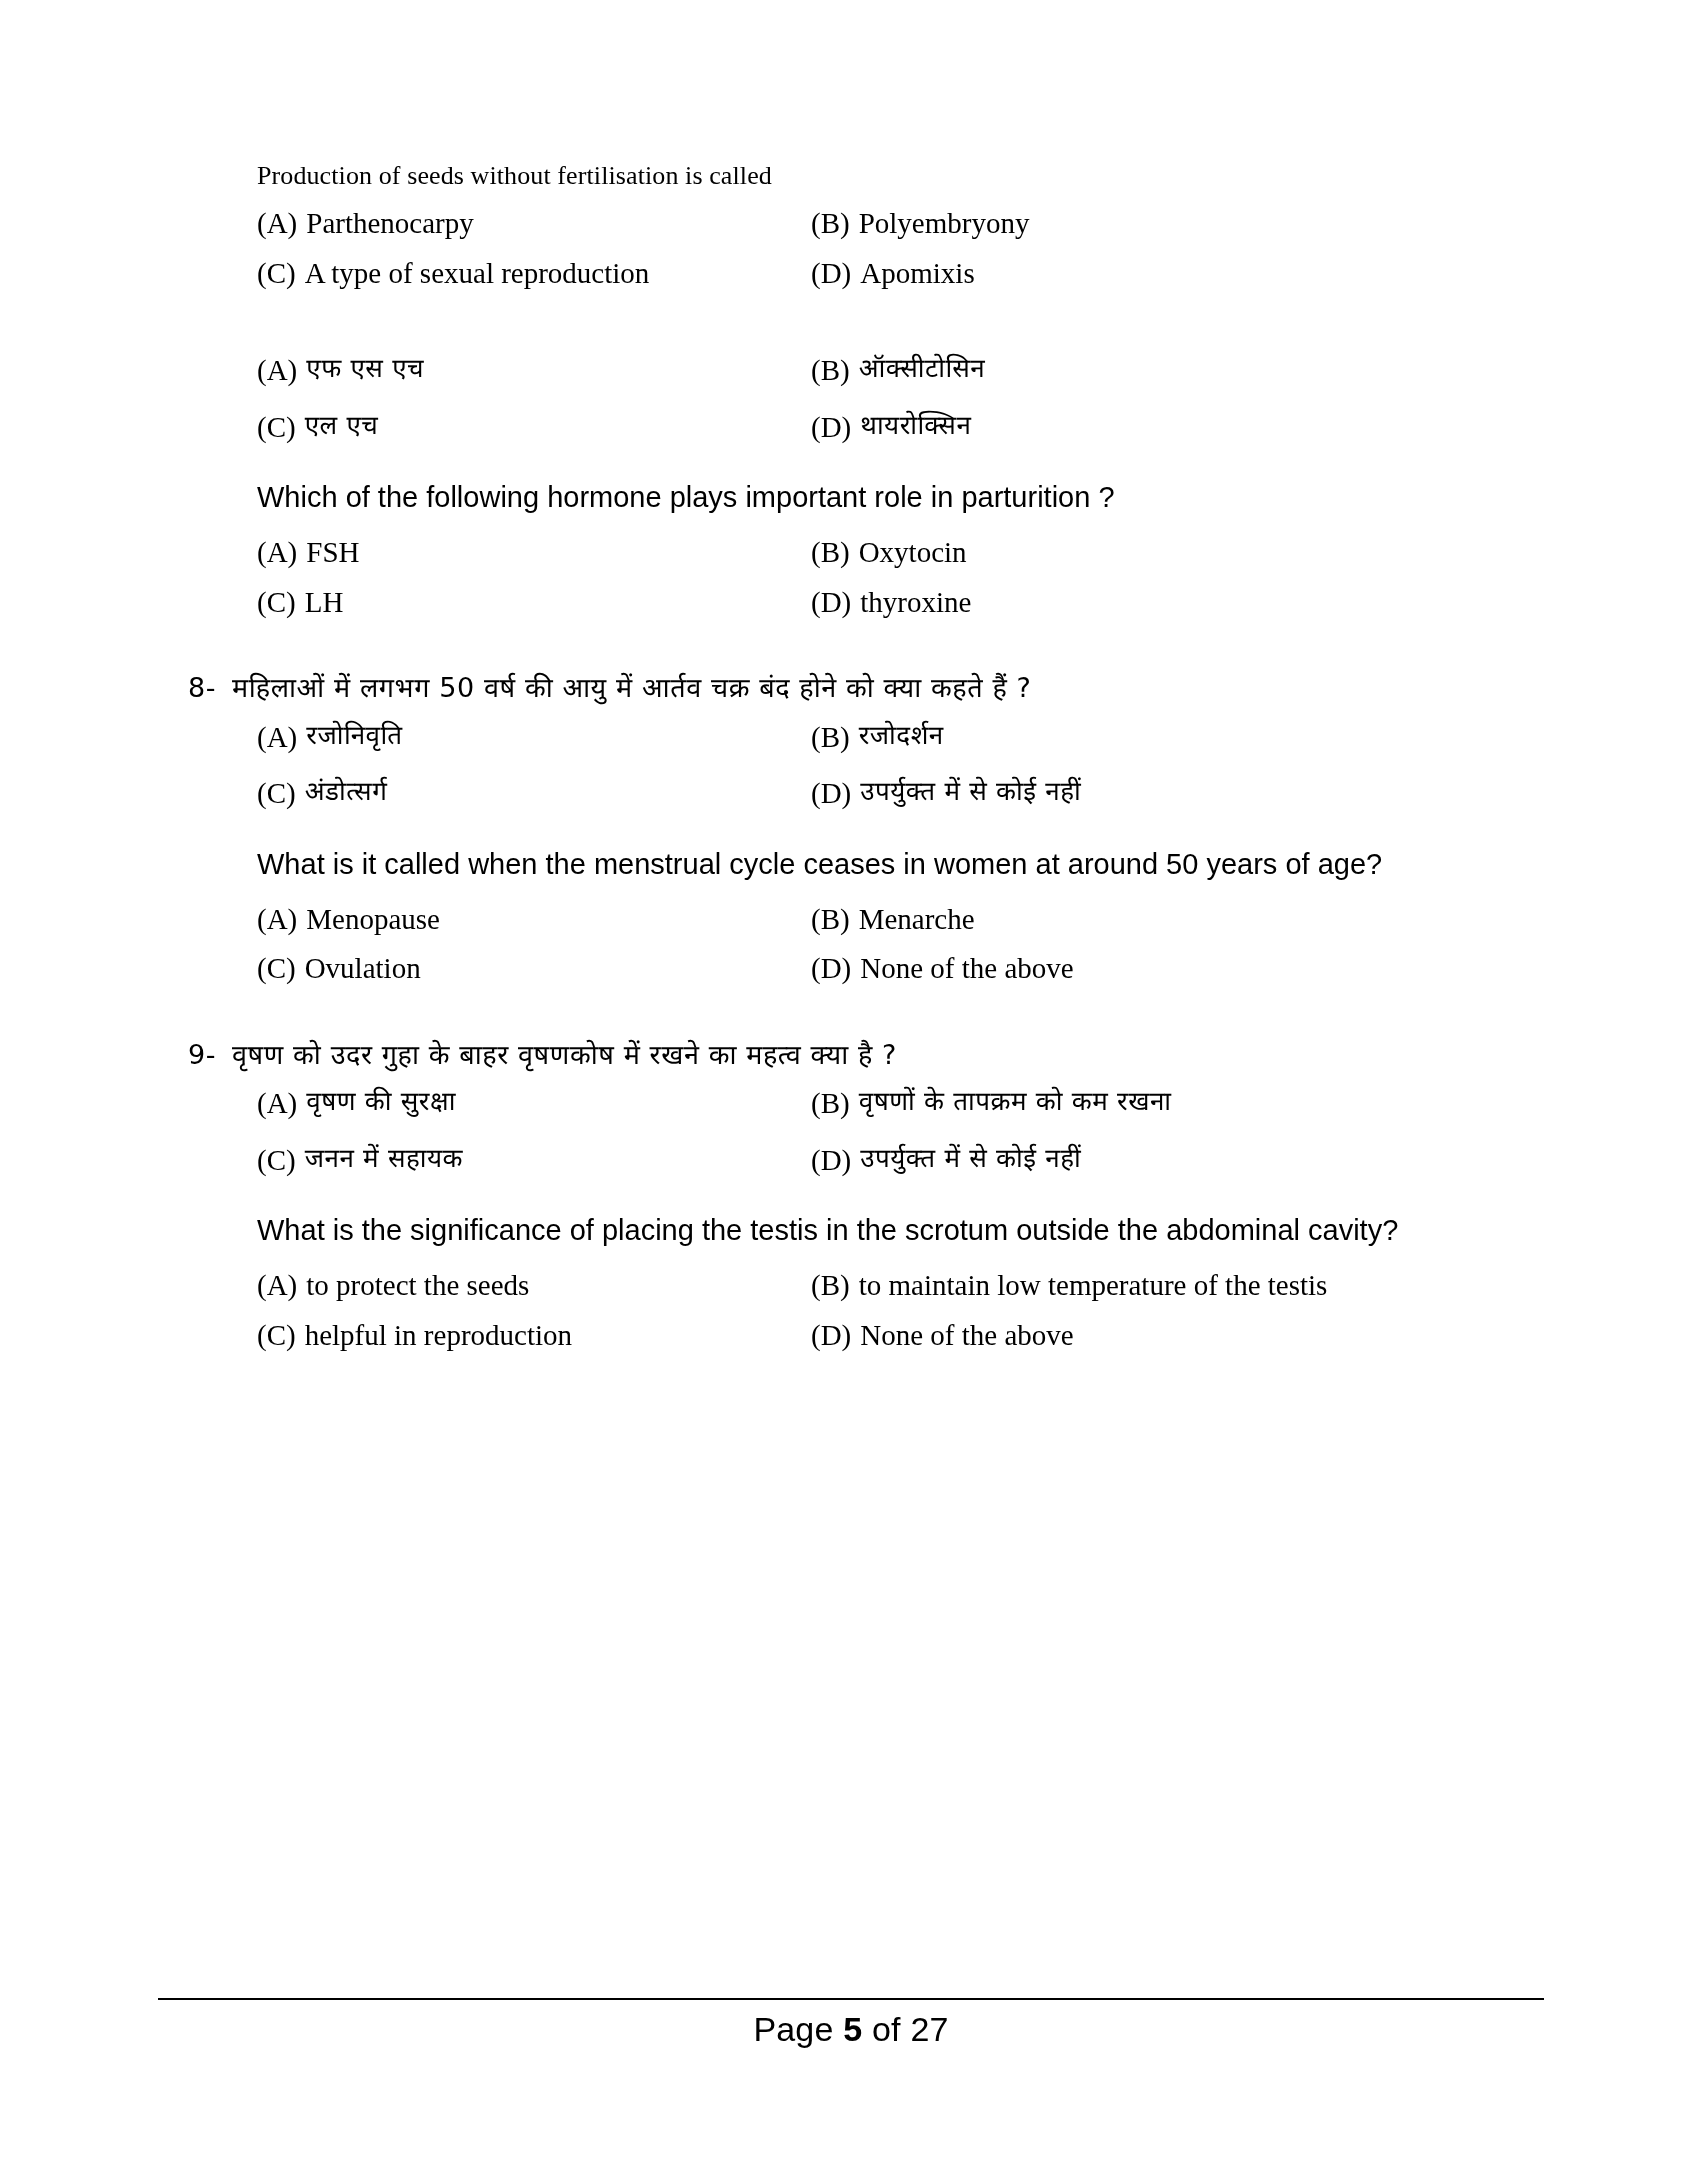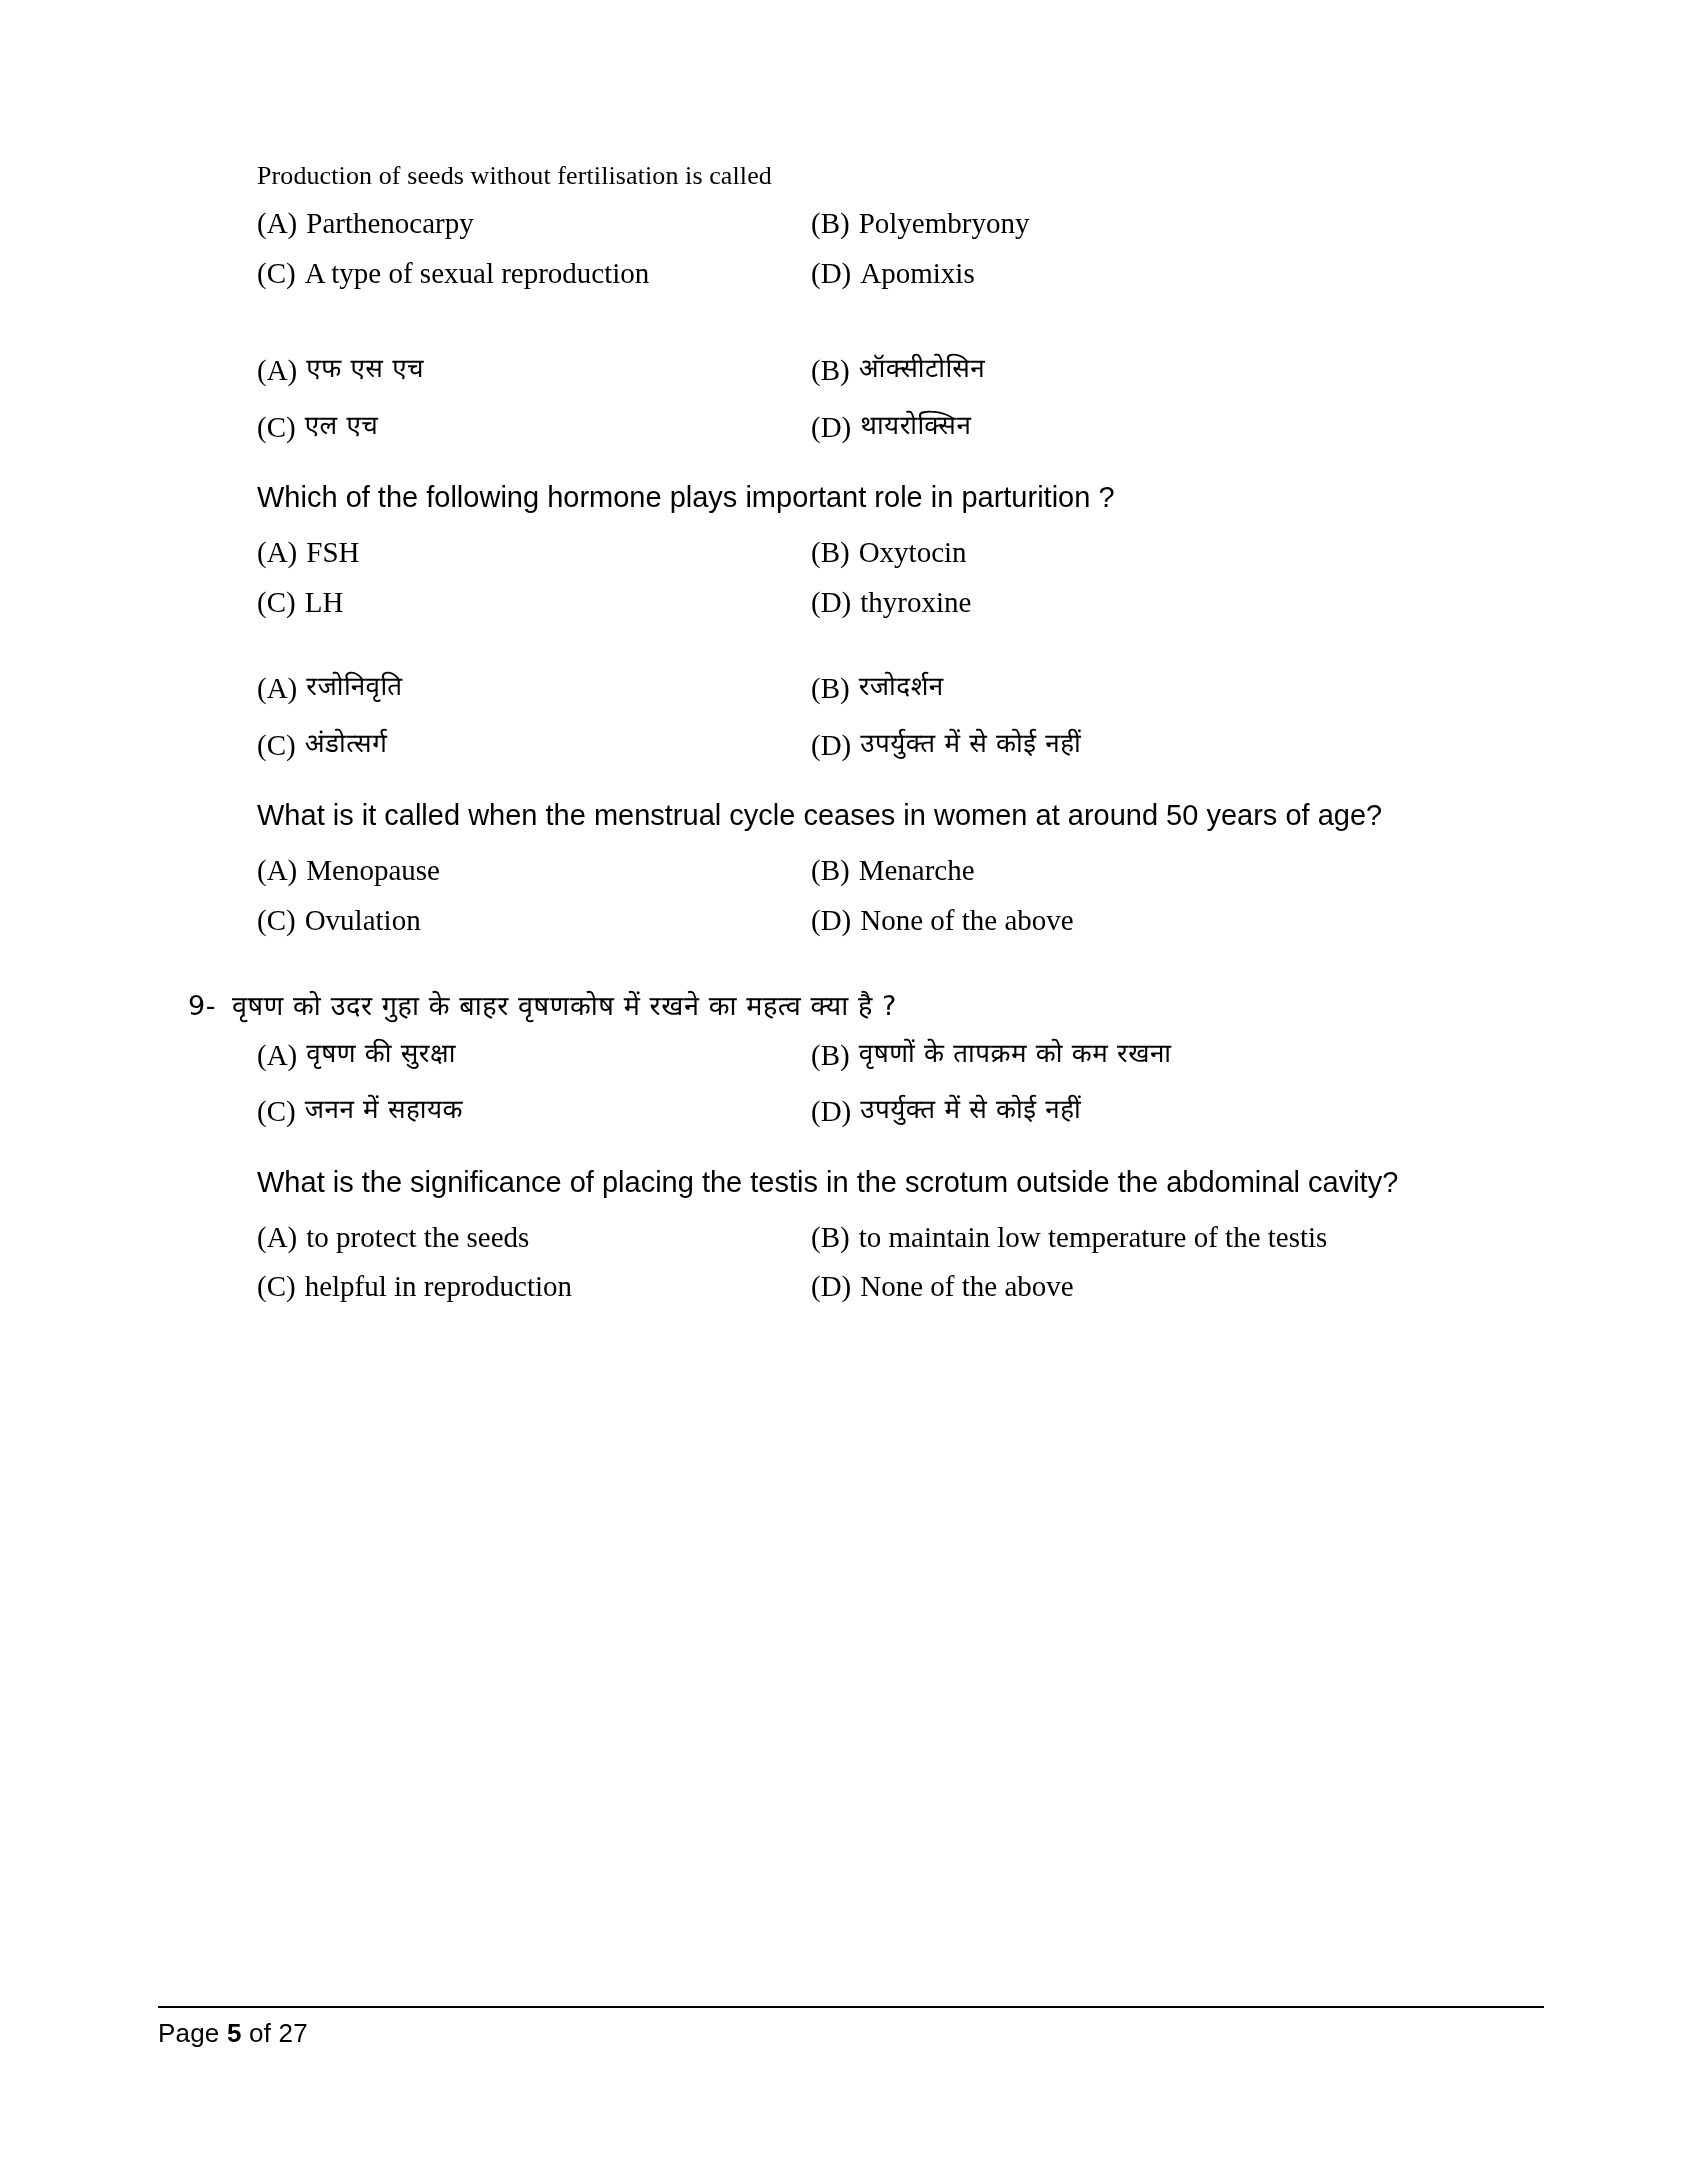--- a/index.html
+++ b/index.html
@@ -98,23 +98,23 @@
     left: 158px;
     right: 139px;
     bottom: 129px;
   }
   .footer-rule {
     border-top: 2px solid #000000;
     width: 100%;
     margin-bottom: 10px;
   }
   .footer-text {
-    text-align: left;
+    text-align: center;
     font-family: "Liberation Sans", sans-serif;
-    font-size: 26px;
+    font-size: 34px;
     letter-spacing: 0.2px;
   }
   .footer-text b { font-weight: bold; }
   .topq {
     margin-bottom: 57px;
   }
 </style>
 </head>
 <body>
 
@@ -189,20 +189,23 @@
         </div>
         <div class="opt opt-b">
           <span class="opt-label">(D)</span>
           <span class="opt-text">thyroxine</span>
         </div>
       </div>
     </div>
   </div>
 
   <div class="q-block">
+    <p class="q-head-hi">
+      <span class="q-num">8-</span><span>महिलाओं में लगभग 50 वर्ष की आयु में आर्तव चक्र बंद होने को क्या कहते हैं ?</span>
+    </p>
     <div class="opts hi">
       <div class="opt-row">
         <div class="opt opt-a">
           <span class="opt-label">(A)</span>
           <span class="opt-text">रजोनिवृति</span>
         </div>
         <div class="opt opt-b">
           <span class="opt-label">(B)</span>
           <span class="opt-text">रजोदर्शन</span>
         </div>

